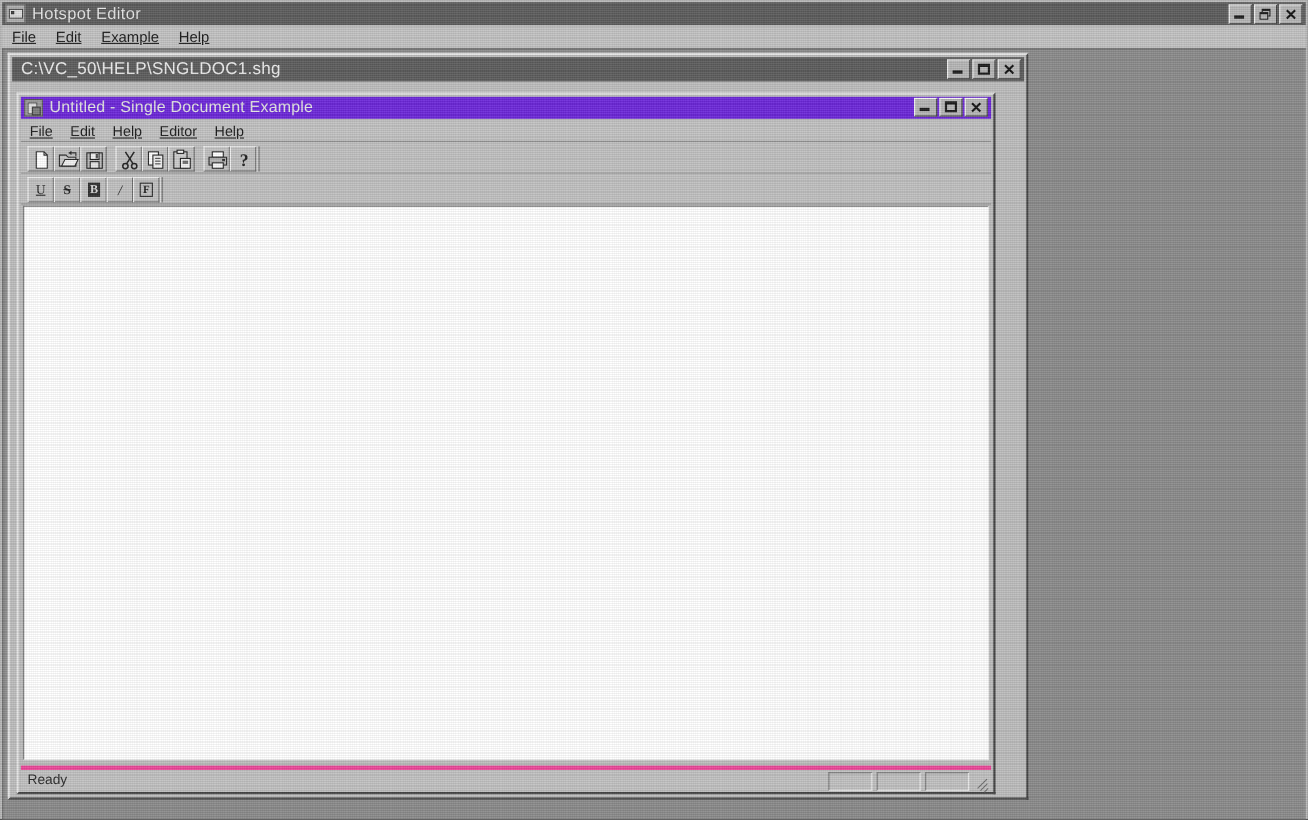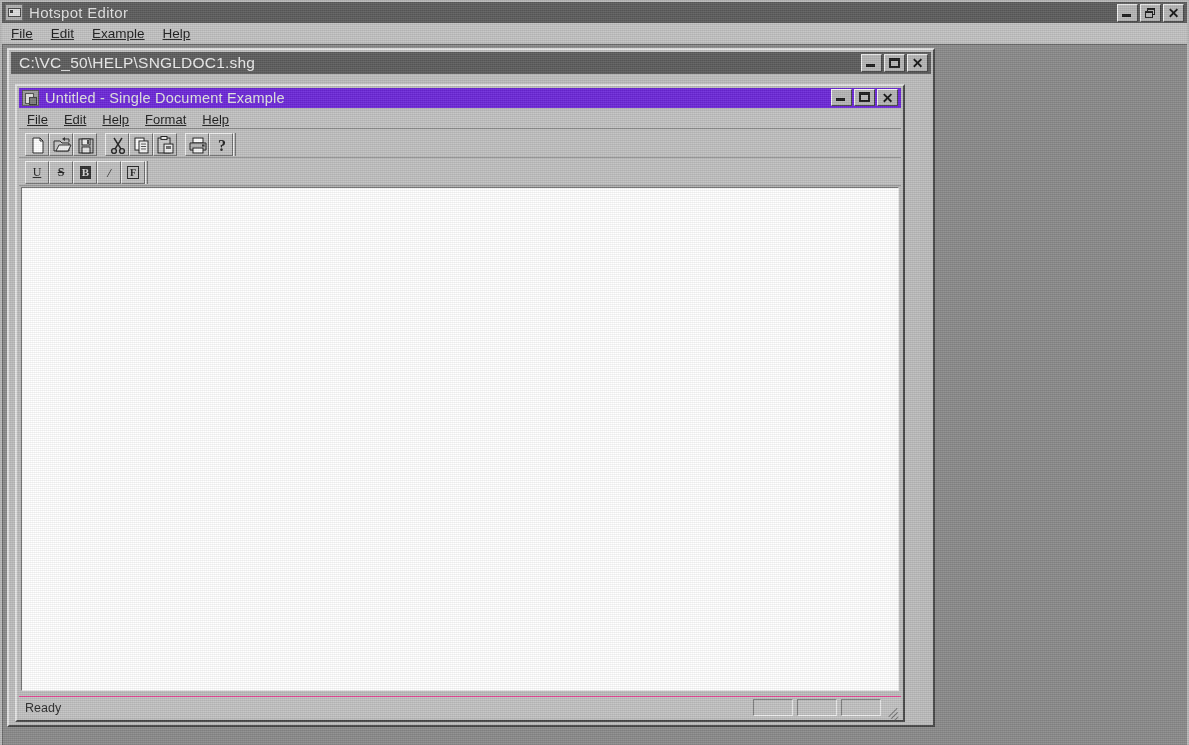--- a/index.html
+++ b/index.html
@@ -306,21 +306,21 @@
 
   
   #doc-statusbar {
     position: absolute;
     left: 2px;
     bottom: 2px;
     width: 882px;
     height: 22px;
     background: #c2c2c2;
     box-sizing: border-box;
-    border-top: 1px solid #ec4899;
+    border-top: 4px solid #ec4899;
     display: flex;
     align-items: center;
   }
   #status-text {
     font-size: 12.5px;
     color: #2b2b2b;
     margin-left: 6px;
     white-space: nowrap;
   }
   .status-panes {
@@ -431,21 +431,21 @@
               <div class="cap-btn" style="height:17px;">
                 <span class="g g-close">✕</span>
               </div>
             </div>
           </div>
 
           <div id="doc-menubar">
             <span class="menu-item"><u>File</u></span>
             <span class="menu-item"><u>Edit</u></span>
             <span class="menu-item"><u>Help</u></span>
-            <span class="menu-item"><u>Format</u></span>
+            <span class="menu-item"><u>Editor</u></span>
             <span class="menu-item"><u>Help</u></span>
           </div>
 
           <div class="toolbar" id="toolbar-standard">
             <div class="tb-wrap">
 
               <div class="tb-btn">
                 <svg width="24" height="23" viewBox="0 0 24 23">
                   <polygon points="7,4 14,4 17,7 17,19 7,19" fill="#ffffff" stroke="#2b2b2b" stroke-width="1"></polygon>
                   <polyline points="14,4 14,7 17,7" fill="none" stroke="#2b2b2b" stroke-width="1"></polyline>

